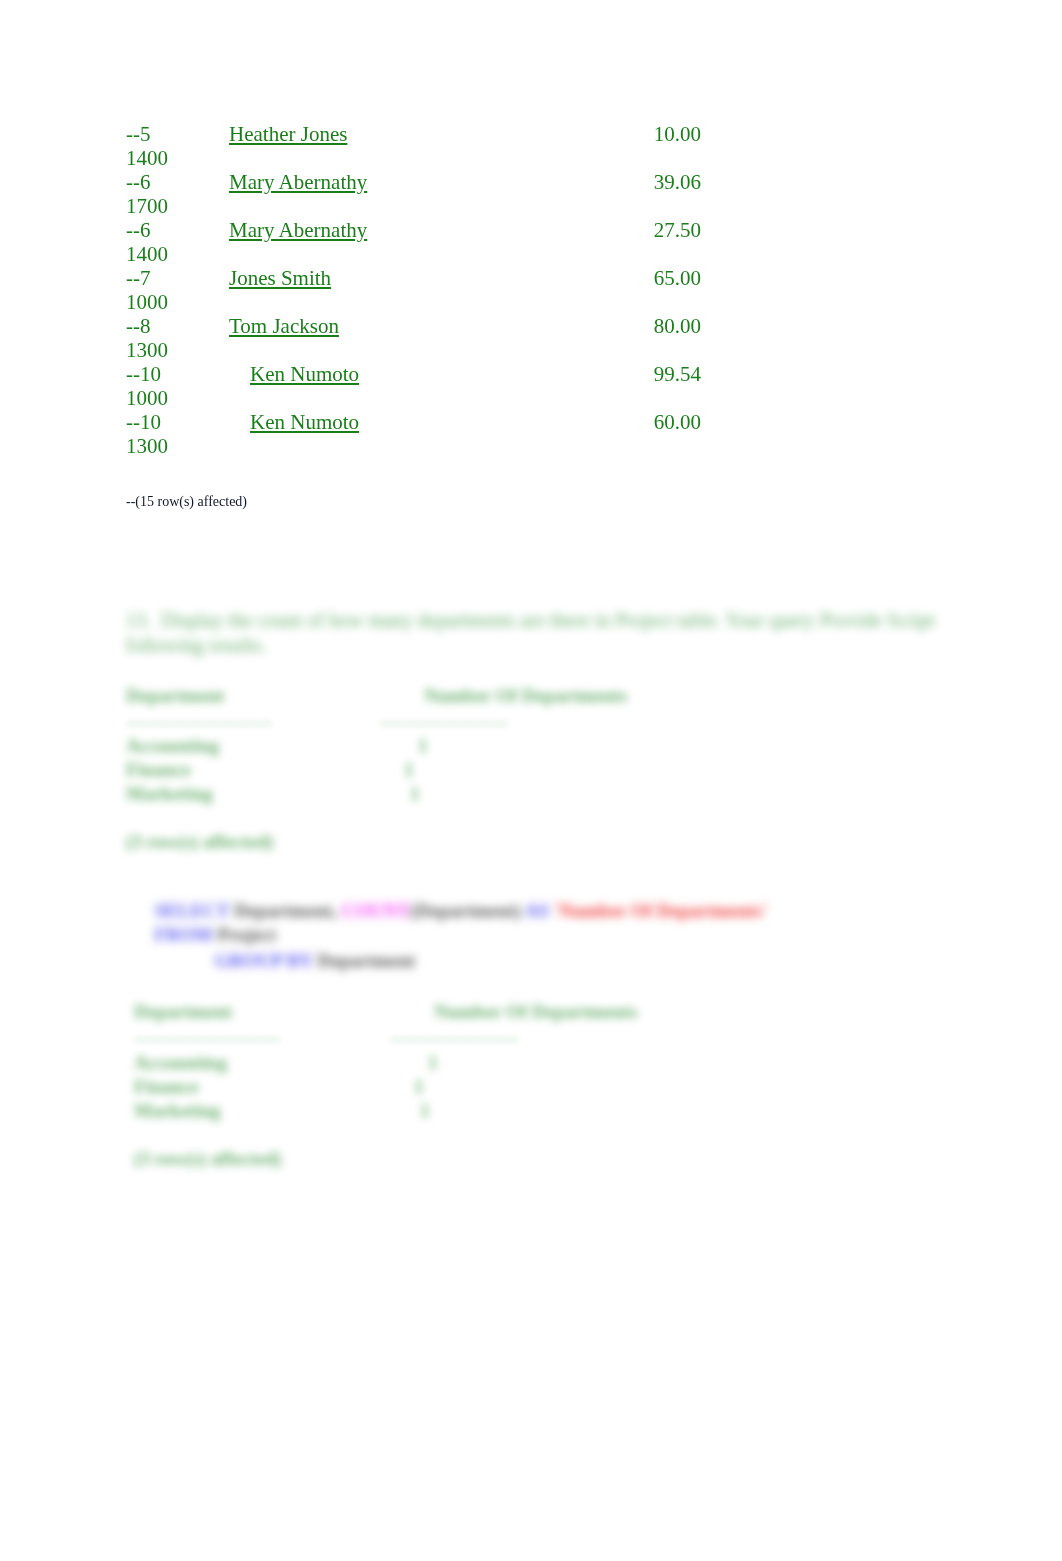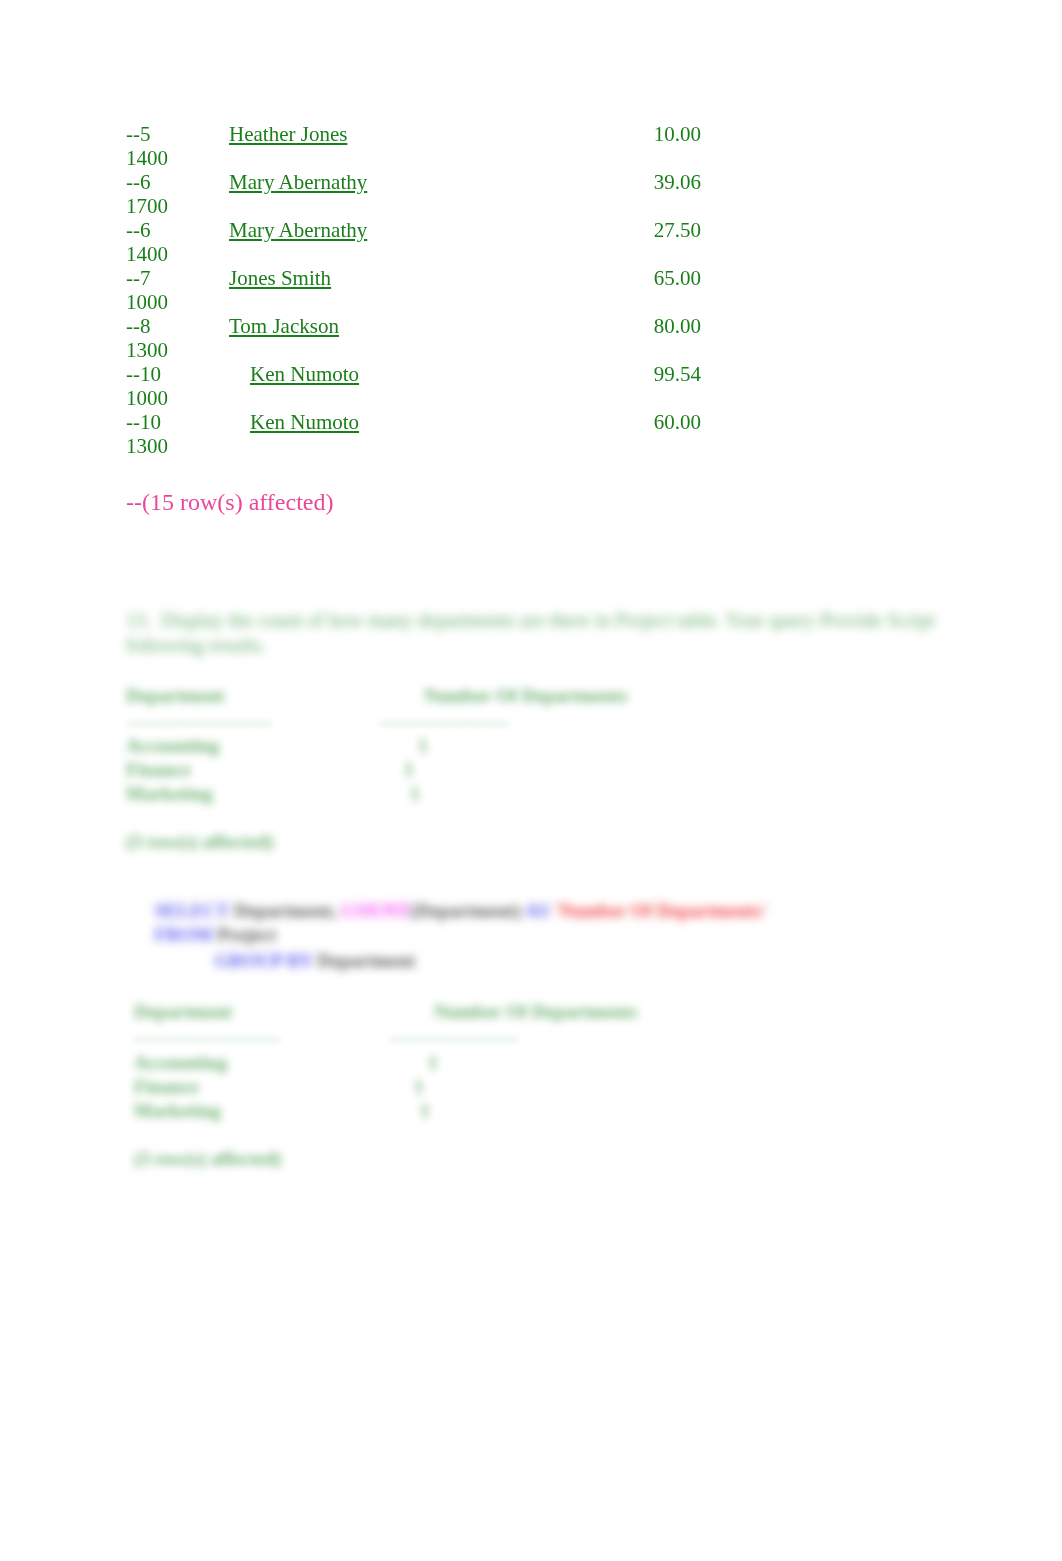--- a/index.html
+++ b/index.html
@@ -60,23 +60,23 @@
   }
   .res-dept {
     position: absolute;
     left: 0;
     top: 24px;
   }
   .affected {
     position: absolute;
     left: 126px;
     top: 490px;
-    font-size: 24px;
+    font-size: 14px;
     line-height: 24px;
-    color: #ec4899;
+    color: #0f172a;
     white-space: pre;
   }
 
   
   .blur-section {
     position: absolute;
     left: 0;
     top: 0;
     width: 1062px;
     height: 1561px;

